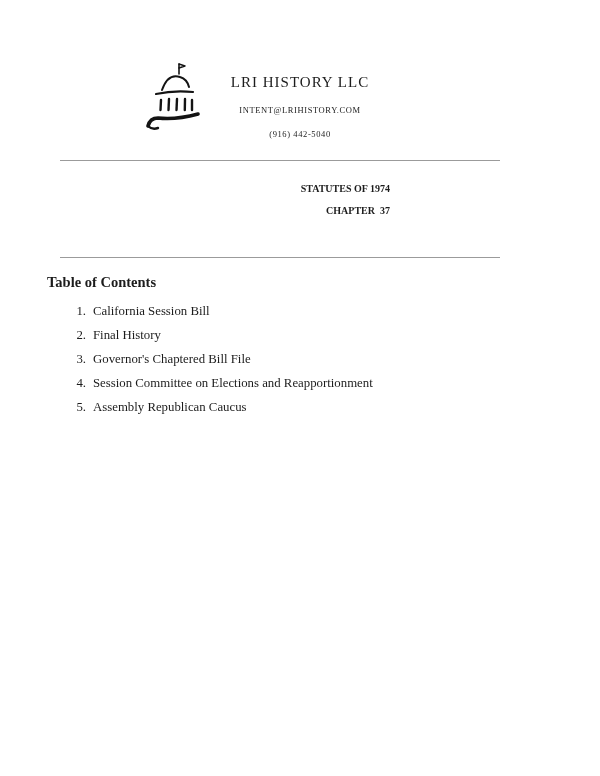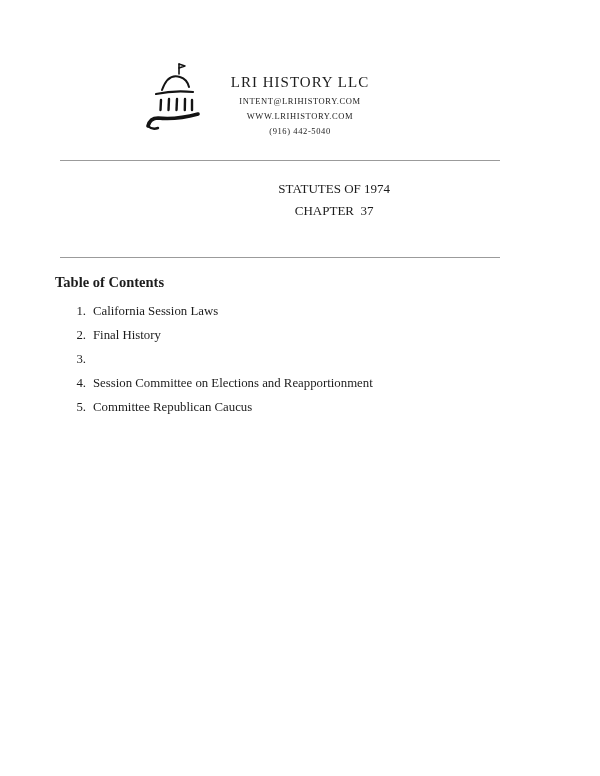--- a/index.html
+++ b/index.html
@@ -27,21 +27,21 @@
   }
   .company-name {
     font-size: 15px;
     letter-spacing: 1px;
     margin-top: 14px;
     color: #1c1c1c;
   }
   .contact-line {
     font-size: 8.5px;
     letter-spacing: 0.6px;
-    margin-top: 5px;
+    margin-top: 14px;
     color: #222;
   }
   .logo {
     position: absolute;
     top: 58px;
     left: 142px;
     width: 64px;
     height: 84px;
   }
 
@@ -54,33 +54,33 @@
     background: #9b9b9b;
   }
   .rule-top { top: 160px; }
   .rule-bottom { top: 257px; }
 
   
   .statutes {
     position: absolute;
     top: 178px;
     right: 110px;
-    text-align: center;
-    font-weight: normal;
-    font-size: 13px;
+    text-align: right;
+    font-weight: bold;
+    font-size: 10px;
     line-height: 22px;
     color: #1c1c1c;
   }
   .statutes .pre { white-space: pre; }
 
   
   .toc-title {
     position: absolute;
     top: 274px;
-    left: 55px;
+    left: 47px;
     font-weight: bold;
     font-size: 14.5px;
     color: #1c1c1c;
   }
   .toc-list {
     position: absolute;
     top: 303px;
     left: 70px;
     width: 460px;
   }
@@ -122,49 +122,49 @@
       <path d="M50 42 L50 52" stroke="#141414" stroke-width="2.4" stroke-linecap="round"></path>
 
       <path d="M6 68 Q8 60 16 60 Q34 62 56 56" stroke="#141414" stroke-width="3.6" stroke-linecap="round" fill="none"></path>
       <path d="M6 68 Q10 72 16 70" stroke="#141414" stroke-width="2.4" stroke-linecap="round" fill="none"></path>
     </svg>
   </div>
 
   <div class="letterhead">
     <div class="company-name">LRI HISTORY LLC</div>
     <div class="contact-line">INTENT@LRIHISTORY.COM</div>
-    <div class="contact-line">WWW.LRIHISTORY.COM</div>
     <div class="contact-line">(916) 442-5040</div>
   </div>
 
   <div class="rule rule-top"></div>
   <div class="rule rule-bottom"></div>
 
   <div class="statutes">
     <div class="pre">STATUTES OF 1974</div>
     <div class="pre">CHAPTER  37</div>
   </div>
 
   <div class="toc-title">Table of Contents</div>
 
   <div class="toc-list">
     <div class="toc-item">
       <span class="toc-num">1.</span>
-      <span class="toc-label">California Session Laws</span>
+      <span class="toc-label">California Session Bill</span>
     </div>
     <div class="toc-item">
       <span class="toc-num">2.</span>
       <span class="toc-label">Final History</span>
     </div>
     <div class="toc-item">
       <span class="toc-num">3.</span>
+      <span class="toc-label">Governor's Chaptered Bill File</span>
     </div>
     <div class="toc-item">
       <span class="toc-num">4.</span>
       <span class="toc-label">Session Committee on Elections and Reapportionment</span>
     </div>
     <div class="toc-item">
       <span class="toc-num">5.</span>
-      <span class="toc-label">Committee Republican Caucus</span>
+      <span class="toc-label">Assembly Republican Caucus</span>
     </div>
   </div>
 
 </div>
 
 </body></html>

